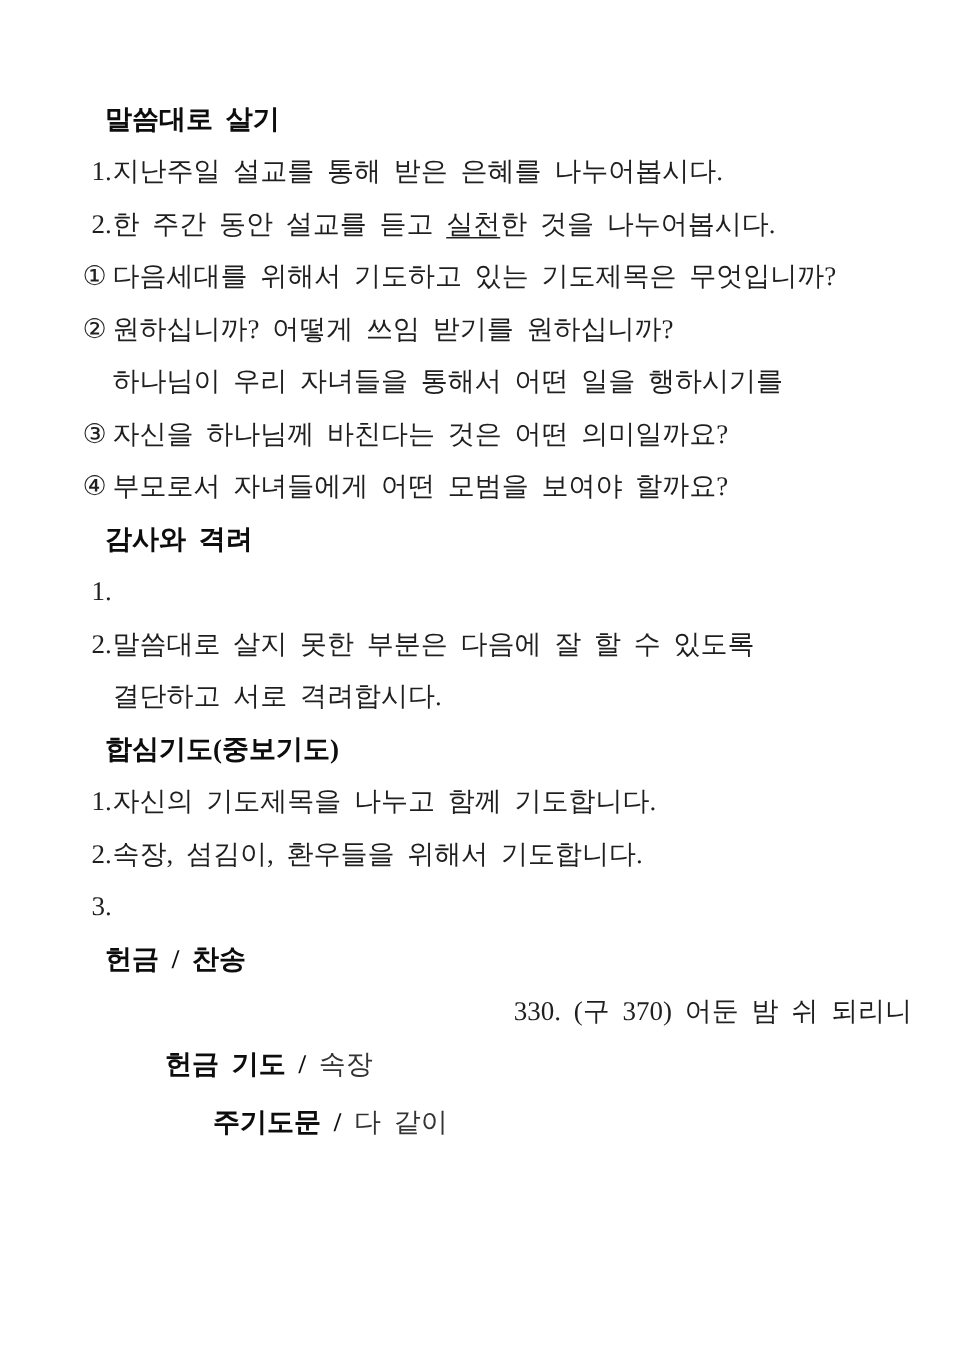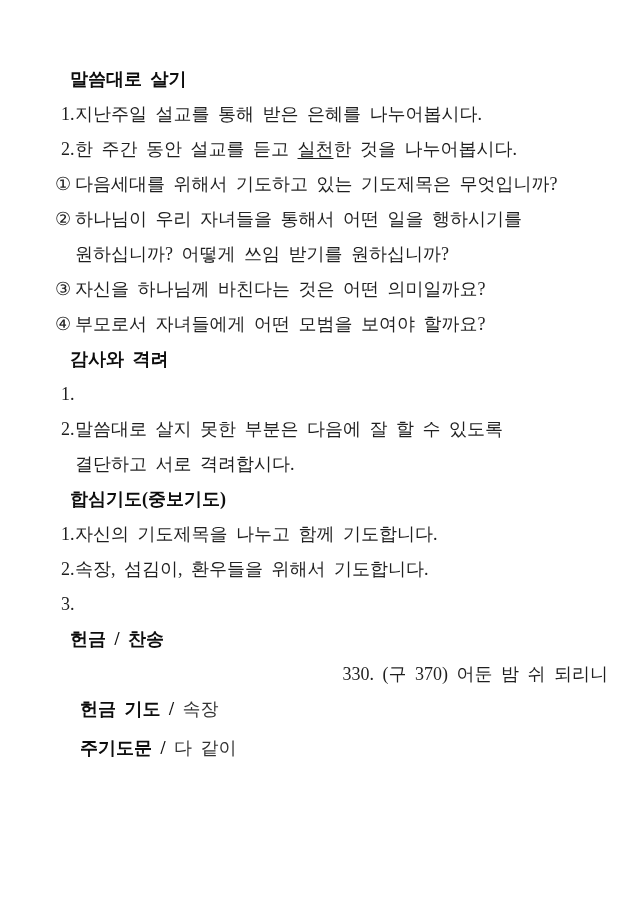--- a/index.html
+++ b/index.html
@@ -37,27 +37,27 @@
   .itext { flex: 1; min-width: 0; }
   .ln { display: block; white-space: nowrap; }
   .u { text-decoration: underline; text-underline-offset: 3px; text-align: right; }
   .hymn-line {
     padding-left: 90px;
     line-height: 35px;
     white-space: nowrap;
     text-align: right;
   }
   .kv-row {
-    padding-left: 80px;
+    padding-left: 110px;
     line-height: 35px;
     white-space: nowrap;
   }
   .kv-label { font-weight: 700; color: #0d0d0d; }
   .kv-value { color: #333333; }
-  .kv-row.last { margin-top: 4px; }
+  .kv-row.last { margin-top: 4px; margin-left: 32px; }
 </style>
 </head>
 <body>
 
 <div class="page">
 
   <div class="heading">말씀대로 살기</div>
 
   <div class="item">
     <span class="marker num">1.</span>
@@ -74,22 +74,22 @@
   <div class="item">
     <span class="marker">①</span>
     <span class="itext">
         <span class="ln">다음세대를 위해서 기도하고 있는 기도제목은 무엇입니까?</span>
       </span>
   </div>
 
   <div class="item">
     <span class="marker">②</span>
     <span class="itext">
+        <span class="ln">원하십니까? 어떻게 쓰임 받기를 원하십니까?</span>
         <span class="ln">하나님이 우리 자녀들을 통해서 어떤 일을 행하시기를</span>
-        <span class="ln">원하십니까? 어떻게 쓰임 받기를 원하십니까?</span>
       </span>
   </div>
 
   <div class="item">
     <span class="marker">③</span>
     <span class="itext">
         <span class="ln">자신을 하나님께 바친다는 것은 어떤 의미일까요?</span>
       </span>
   </div>
 

